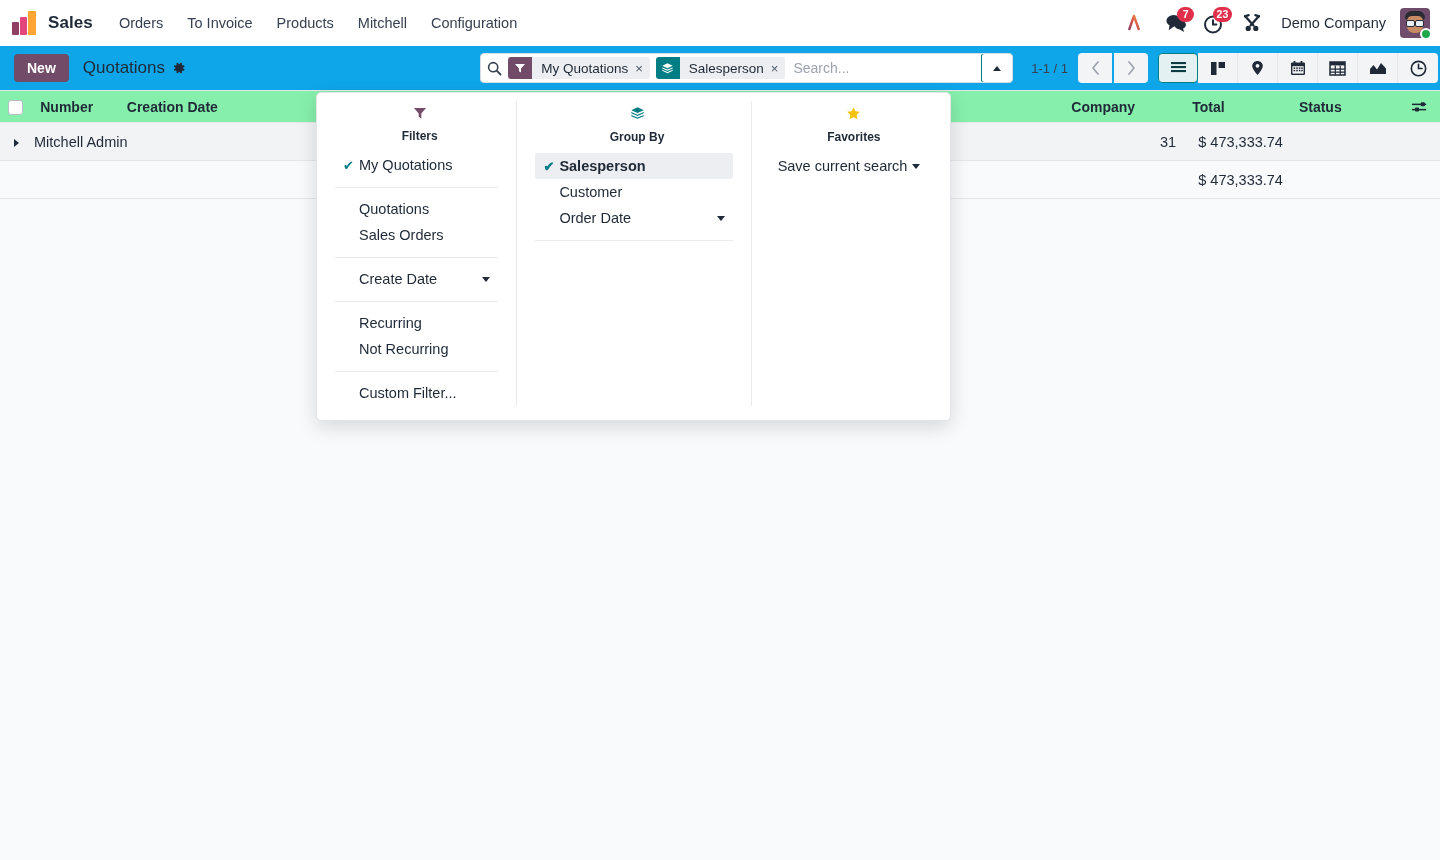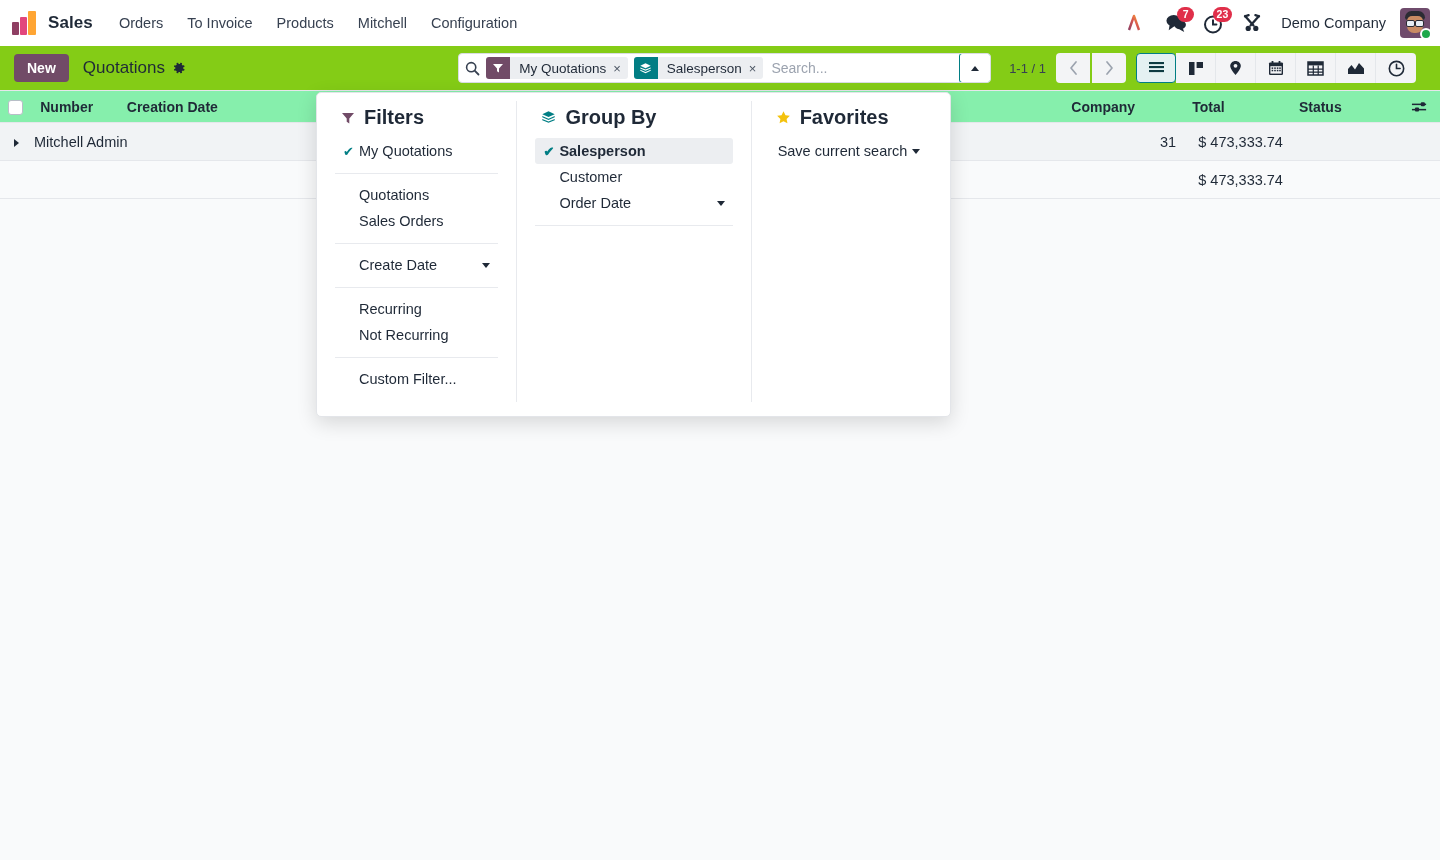--- a/index.html
+++ b/index.html
@@ -65,22 +65,22 @@
   }
   .av-glass::before { left: 0; }
   .av-glass::after { right: 0; }
   .av-dot {
     position: absolute; right: -2px; bottom: -2px; width: 12px; height: 12px;
     background: #1ea84a; border: 2px solid #fff; border-radius: 50%;
   }
 
   
   .cp {
-    height: 44px; background: #84cc16; display: flex; align-items: center;
-    padding: 0 24px 0 14px; position: relative; z-index: 4;
+    height: 44px; background: #0ea5e9; display: flex; align-items: center;
+    padding: 0 2px 0 14px; position: relative; z-index: 4;
   }
   .btn-new {
     background: #714b67; color: #fff; font-size: 14px; font-weight: bold;
     border: none; border-radius: 4px; padding: 6px 13px; cursor: pointer;
   }
   .breadcrumb { display: flex; align-items: center; gap: 7px; margin-left: 14px; }
   .bc-title { font-size: 17px; color: #1f2937; }
   .gear-icon { color: #1f2937; font-size: 13px; cursor: pointer; line-height: 1; }
 
   .cp-right { margin-left: auto; display: flex; align-items: center; gap: 10px; }
@@ -183,22 +183,22 @@
     position: absolute; left: 316px; top: 92px; width: 635px; min-height: 325px;
     background: #fff; border: 1px solid #e3e5e9; border-radius: 5px;
     box-shadow: 0 6px 20px rgba(0,0,0,.14); z-index: 30;
     display: flex; padding: 8px 0 14px 0;
   }
   .dd-col { padding: 0 0 0 0; }
   .dd-col.filters { width: 200px; padding: 0 18px; }
   .dd-col.groupby { width: 235px; padding: 0 18px; border-left: 1px solid #e8eaee; }
   .dd-col.favorites { width: 200px; padding: 0 18px; border-left: 1px solid #e8eaee; }
   .dd-head {
-    display: flex; align-items: center; gap: 9px; font-size: 20px;
-    font-weight: bold; color: #1f2937; padding: 5px 0 9px 6px;
+    display: flex; align-items: center; gap: 9px; font-size: 12px;
+    font-weight: bold; color: #1f2937; padding: 5px 0 9px 6px; flex-direction: column;
   }
   .dd-item {
     font-size: 14.5px; color: #1f2937; padding: 5px 8px 5px 8px; border-radius: 3px;
     cursor: pointer; display: flex; align-items: center; position: relative;
   }
   .dd-item.selected { background: #eceef1; font-weight: bold; }
   .dd-item .check {
     color: #017e84; font-size: 13px; width: 14px; margin-right: 2px; flex: none;
   }
   .dd-item .lbl-pad { padding-left: 16px; }

